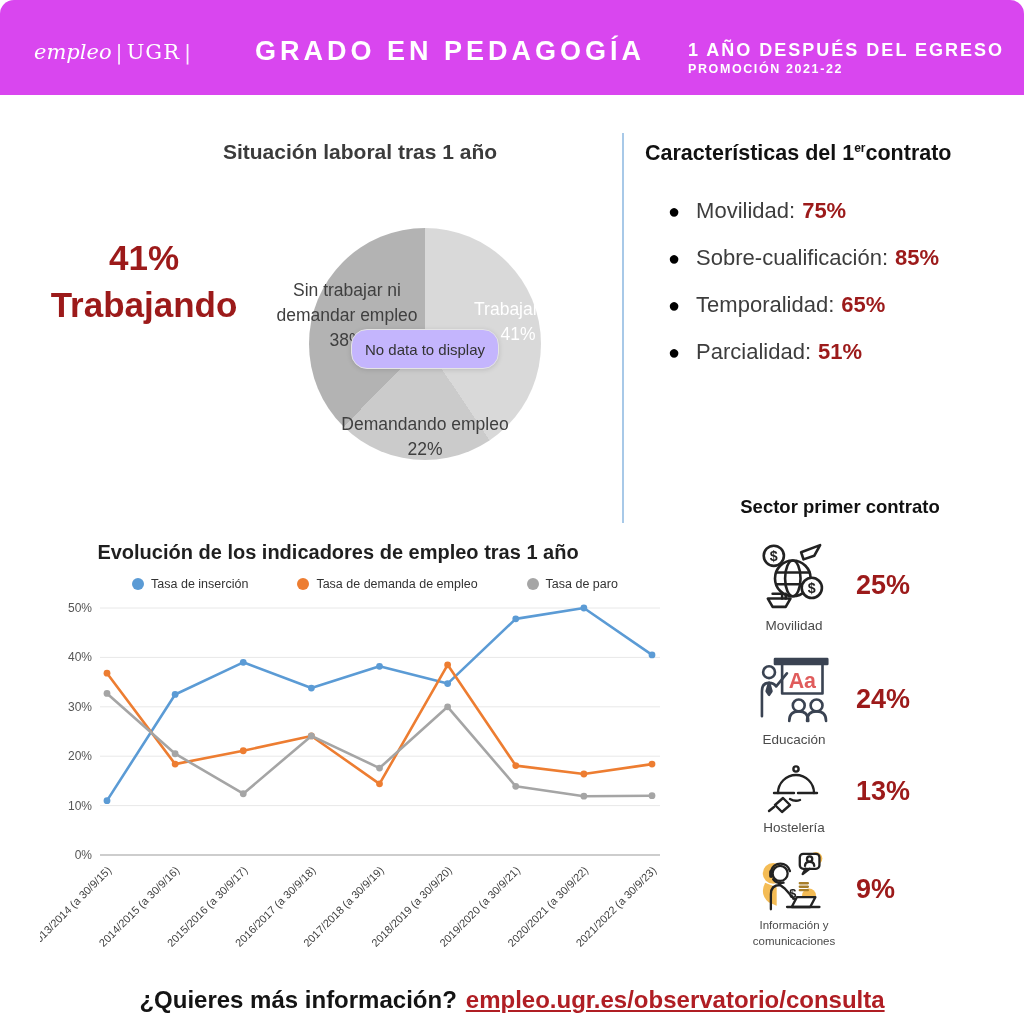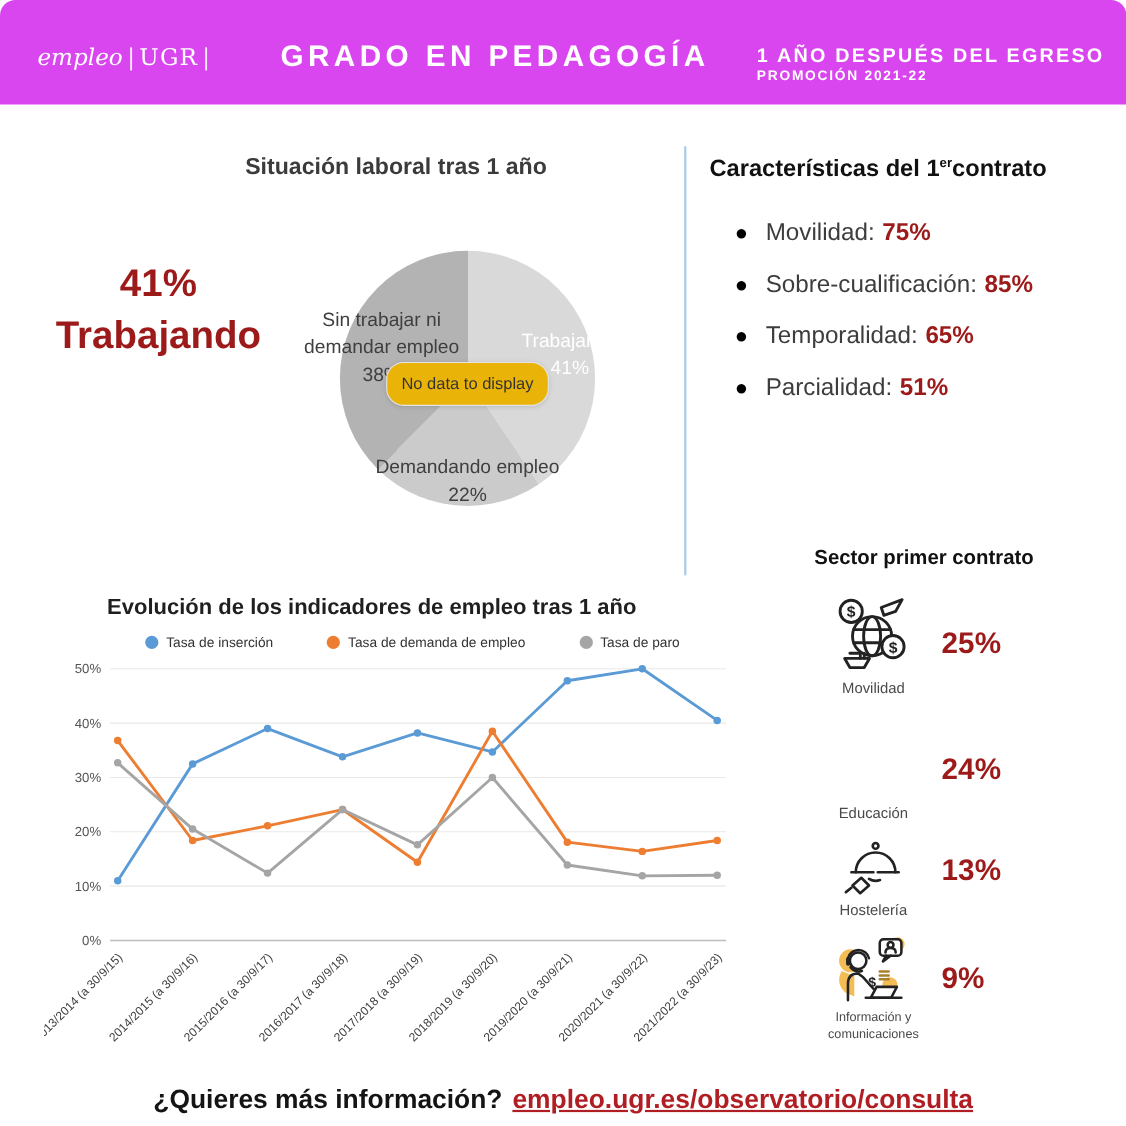--- a/index.html
+++ b/index.html
@@ -21,21 +21,21 @@
   
   .sit-title{position:absolute;left:110px;top:140px;width:500px;text-align:center;
              font-size:21px;font-weight:bold;color:#3b3b3b;}
   .highlight{position:absolute;left:14px;top:234px;width:260px;text-align:center;
              color:#9C1A1A;font-weight:bold;font-size:35px;line-height:1.35;}
   .pie{position:absolute;left:309px;top:228px;width:232px;height:232px;border-radius:50%;}
   .pie-label{position:absolute;text-align:center;font-size:17.5px;line-height:1.42;color:#3f3f3f;z-index:2;}
   .pl-sin{left:262px;top:278px;width:170px;}
   .pl-tra{left:438px;top:297px;width:160px;color:#fff;}
   .pl-dem{left:335px;top:412px;width:180px;}
-  .tooltip{position:absolute;left:351px;top:329px;width:146px;height:38px;background:#eab308;
+  .tooltip{position:absolute;left:351px;top:329px;width:146px;height:38px;background:#c4b5fd;
            border:1px solid #e4e4e4;border-radius:16px;box-shadow:0 1px 5px rgba(0,0,0,.13);
            display:flex;align-items:center;justify-content:center;font-size:15px;color:#333;z-index:3;}
   .divider{position:absolute;left:622px;top:133px;width:2px;height:390px;background:#A8C9E8;}
   
   .car-title{position:absolute;left:645px;top:141px;width:370px;font-size:21.5px;font-weight:bold;color:#111;}
   .car-title sup{font-size:12px;}
   .car-list{position:absolute;left:668px;top:198px;width:350px;list-style:none;margin:0;padding:0;}
   .car-list li{margin-bottom:21px;font-size:22px;color:#3d3d3d;display:flex;align-items:baseline;}
   .car-list .dot{font-size:20px;color:#000;margin-right:16px;}
   .car-list .val{font-weight:bold;color:#9C1A1A;margin-left:7px;}
@@ -139,20 +139,34 @@
         <text x="15" y="19.5" font-size="12" stroke="none" fill="#222" text-anchor="middle" font-weight="bold">$</text>
         <circle cx="47" cy="42" r="8.5" fill="#fff"></circle>
         <text x="47" y="46.5" font-size="12" stroke="none" fill="#222" text-anchor="middle" font-weight="bold">$</text>
       </svg>
     </div>
     <div class="sec-label" style="top:80px;">Movilidad</div>
     <div class="sec-pct" style="top:32px;">25%</div>
   </div>
 
   <div class="sec-row" style="top:652px;height:110px;">
+    <div class="sec-iconbox">
+      <svg width="76" height="76" viewBox="0 0 64 64" fill="none" stroke="#3a4352" stroke-width="2.2" stroke-linecap="round" stroke-linejoin="round">
+        <rect x="16" y="6" width="44" height="4" fill="#3a4352"></rect>
+        <rect x="22" y="10" width="34" height="25" fill="#fff"></rect>
+        <text x="39" y="30" font-size="18" stroke="none" fill="#E05C5C" text-anchor="middle" font-weight="bold">Aa</text>
+        <circle cx="11" cy="17" r="5"></circle>
+        <path d="M5 54 v-21 q0 -7 6 -7 q4 0 6 3 l9 -11"></path>
+        <path d="M11 26 l2 7 l-2 3 l-2 -3 z" fill="#3a4352"></path>
+        <circle cx="36" cy="45" r="5"></circle>
+          <path d="M28 58 q0 -8 8 -8 q8 0 8 8"></path>
+        <circle cx="51" cy="45" r="5"></circle>
+          <path d="M43 58 q0 -8 8 -8 q8 0 8 8"></path>
+      </svg>
+    </div>
     <div class="sec-label" style="top:80px;">Educación</div>
     <div class="sec-pct" style="top:32px;">24%</div>
   </div>
 
   <div class="sec-row" style="top:758px;height:100px;">
     <div class="sec-iconbox">
       <svg width="64" height="64" viewBox="0 0 64 64" fill="none" stroke="#222" stroke-width="2.4" stroke-linecap="round" stroke-linejoin="round">
         <circle cx="34" cy="11" r="2.6"></circle>
         <path d="M16 35 a18 18 0 0 1 36 0"></path>
         <path d="M12 35 h20 M36 35 h19"></path>

